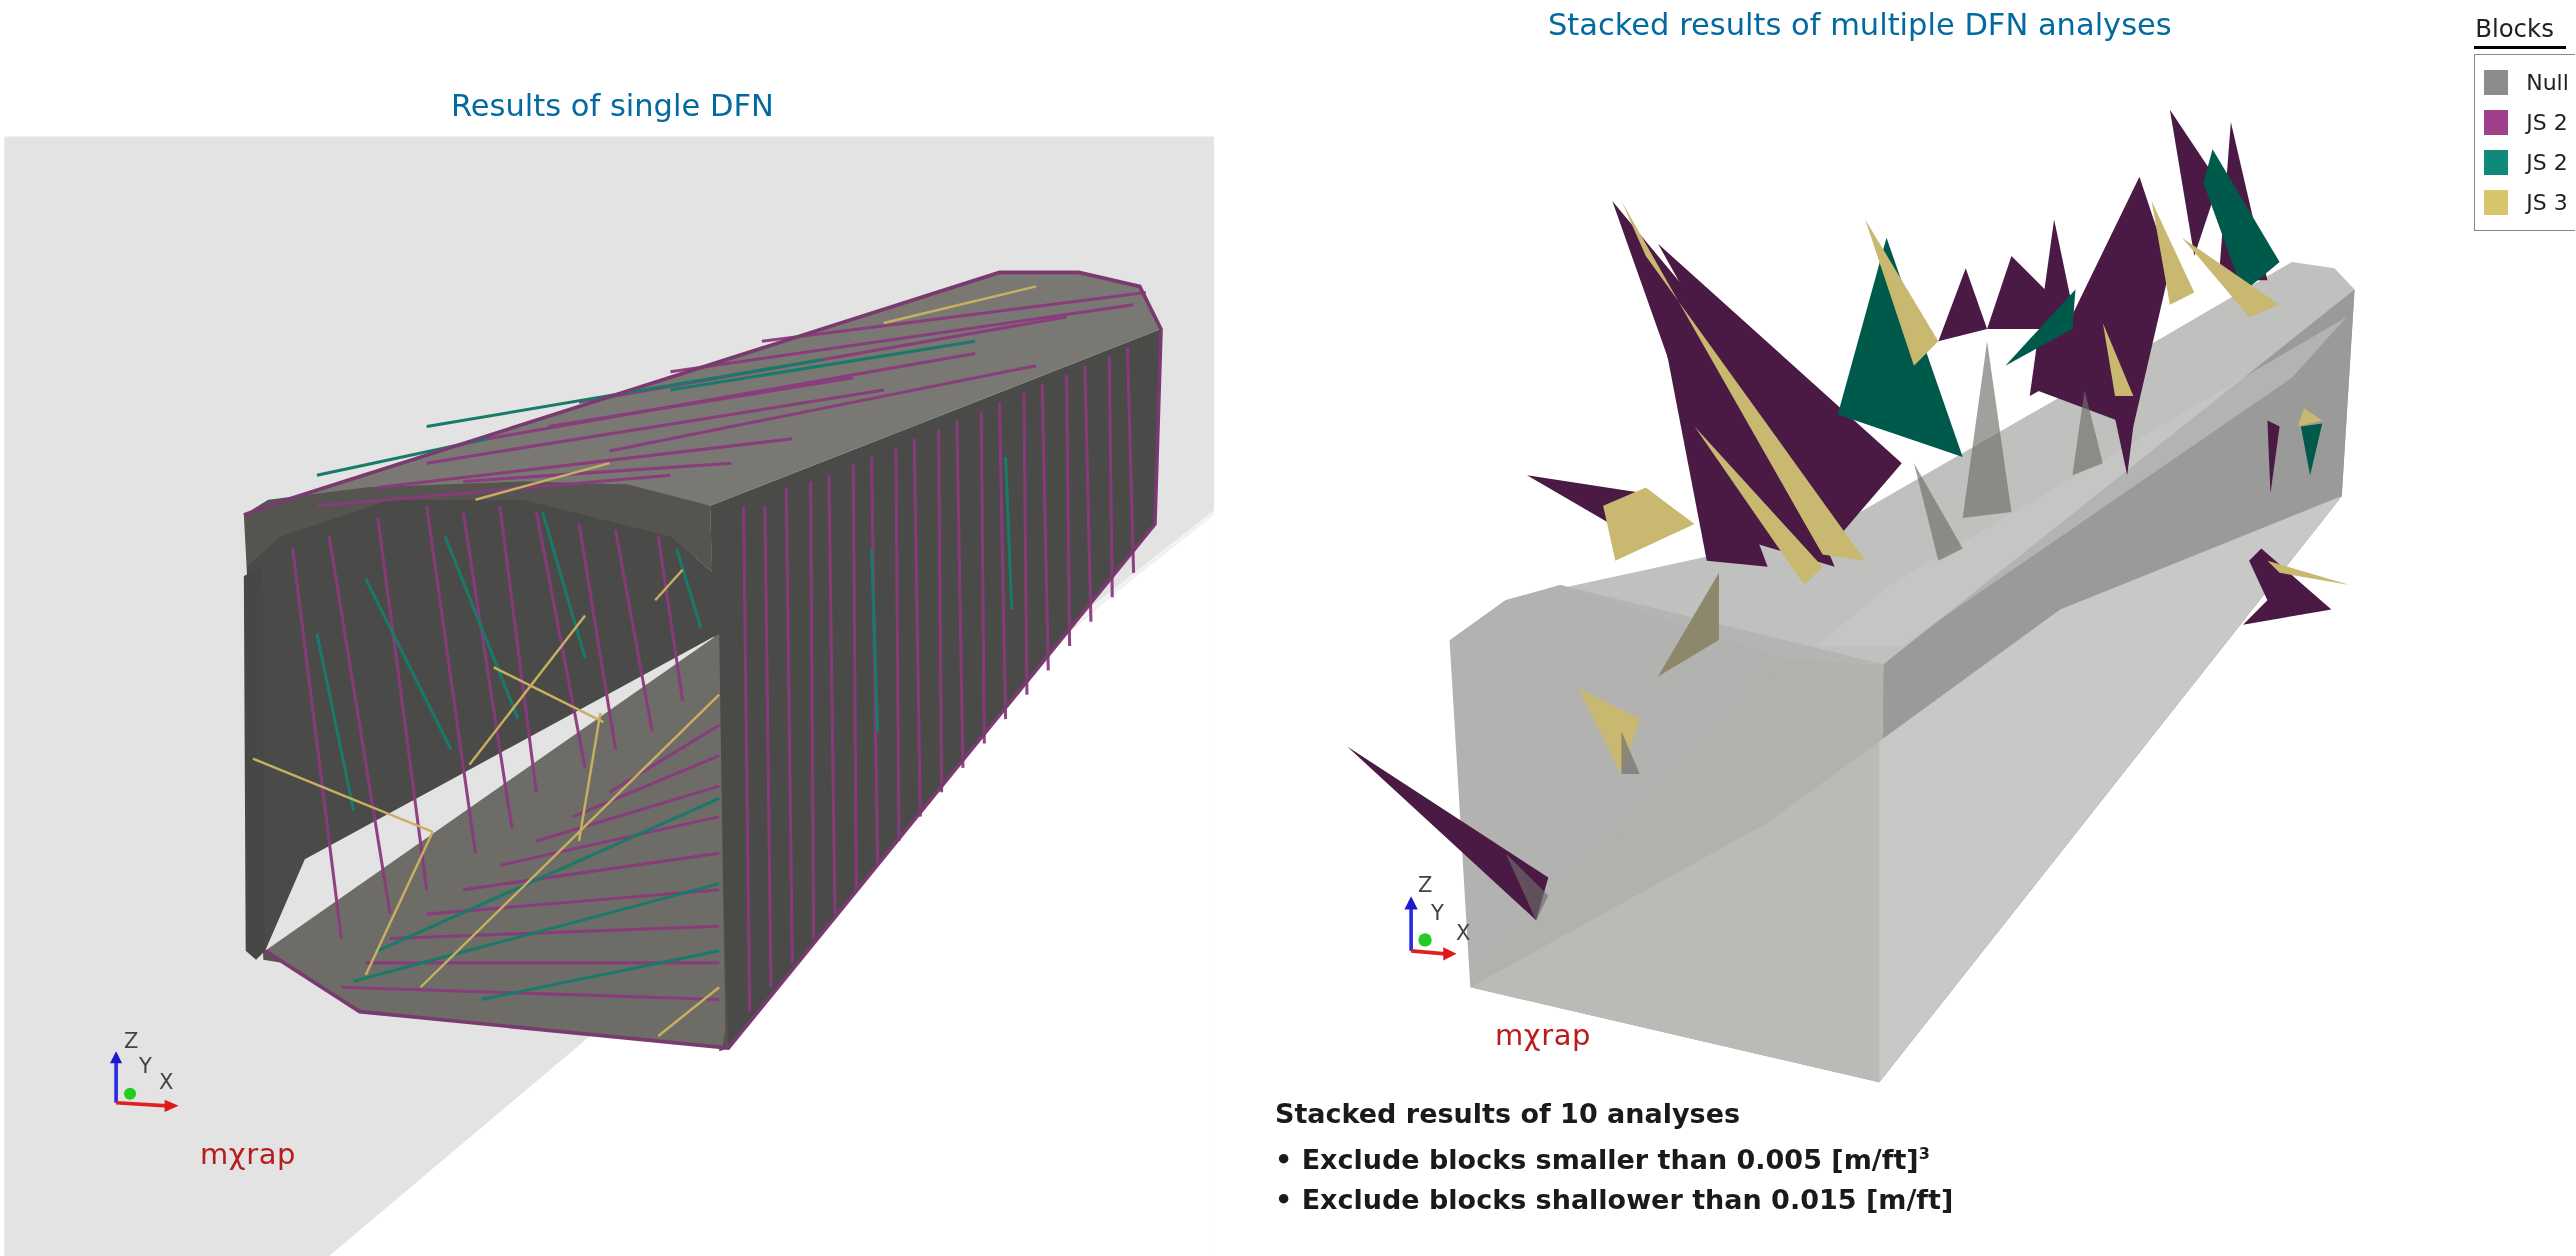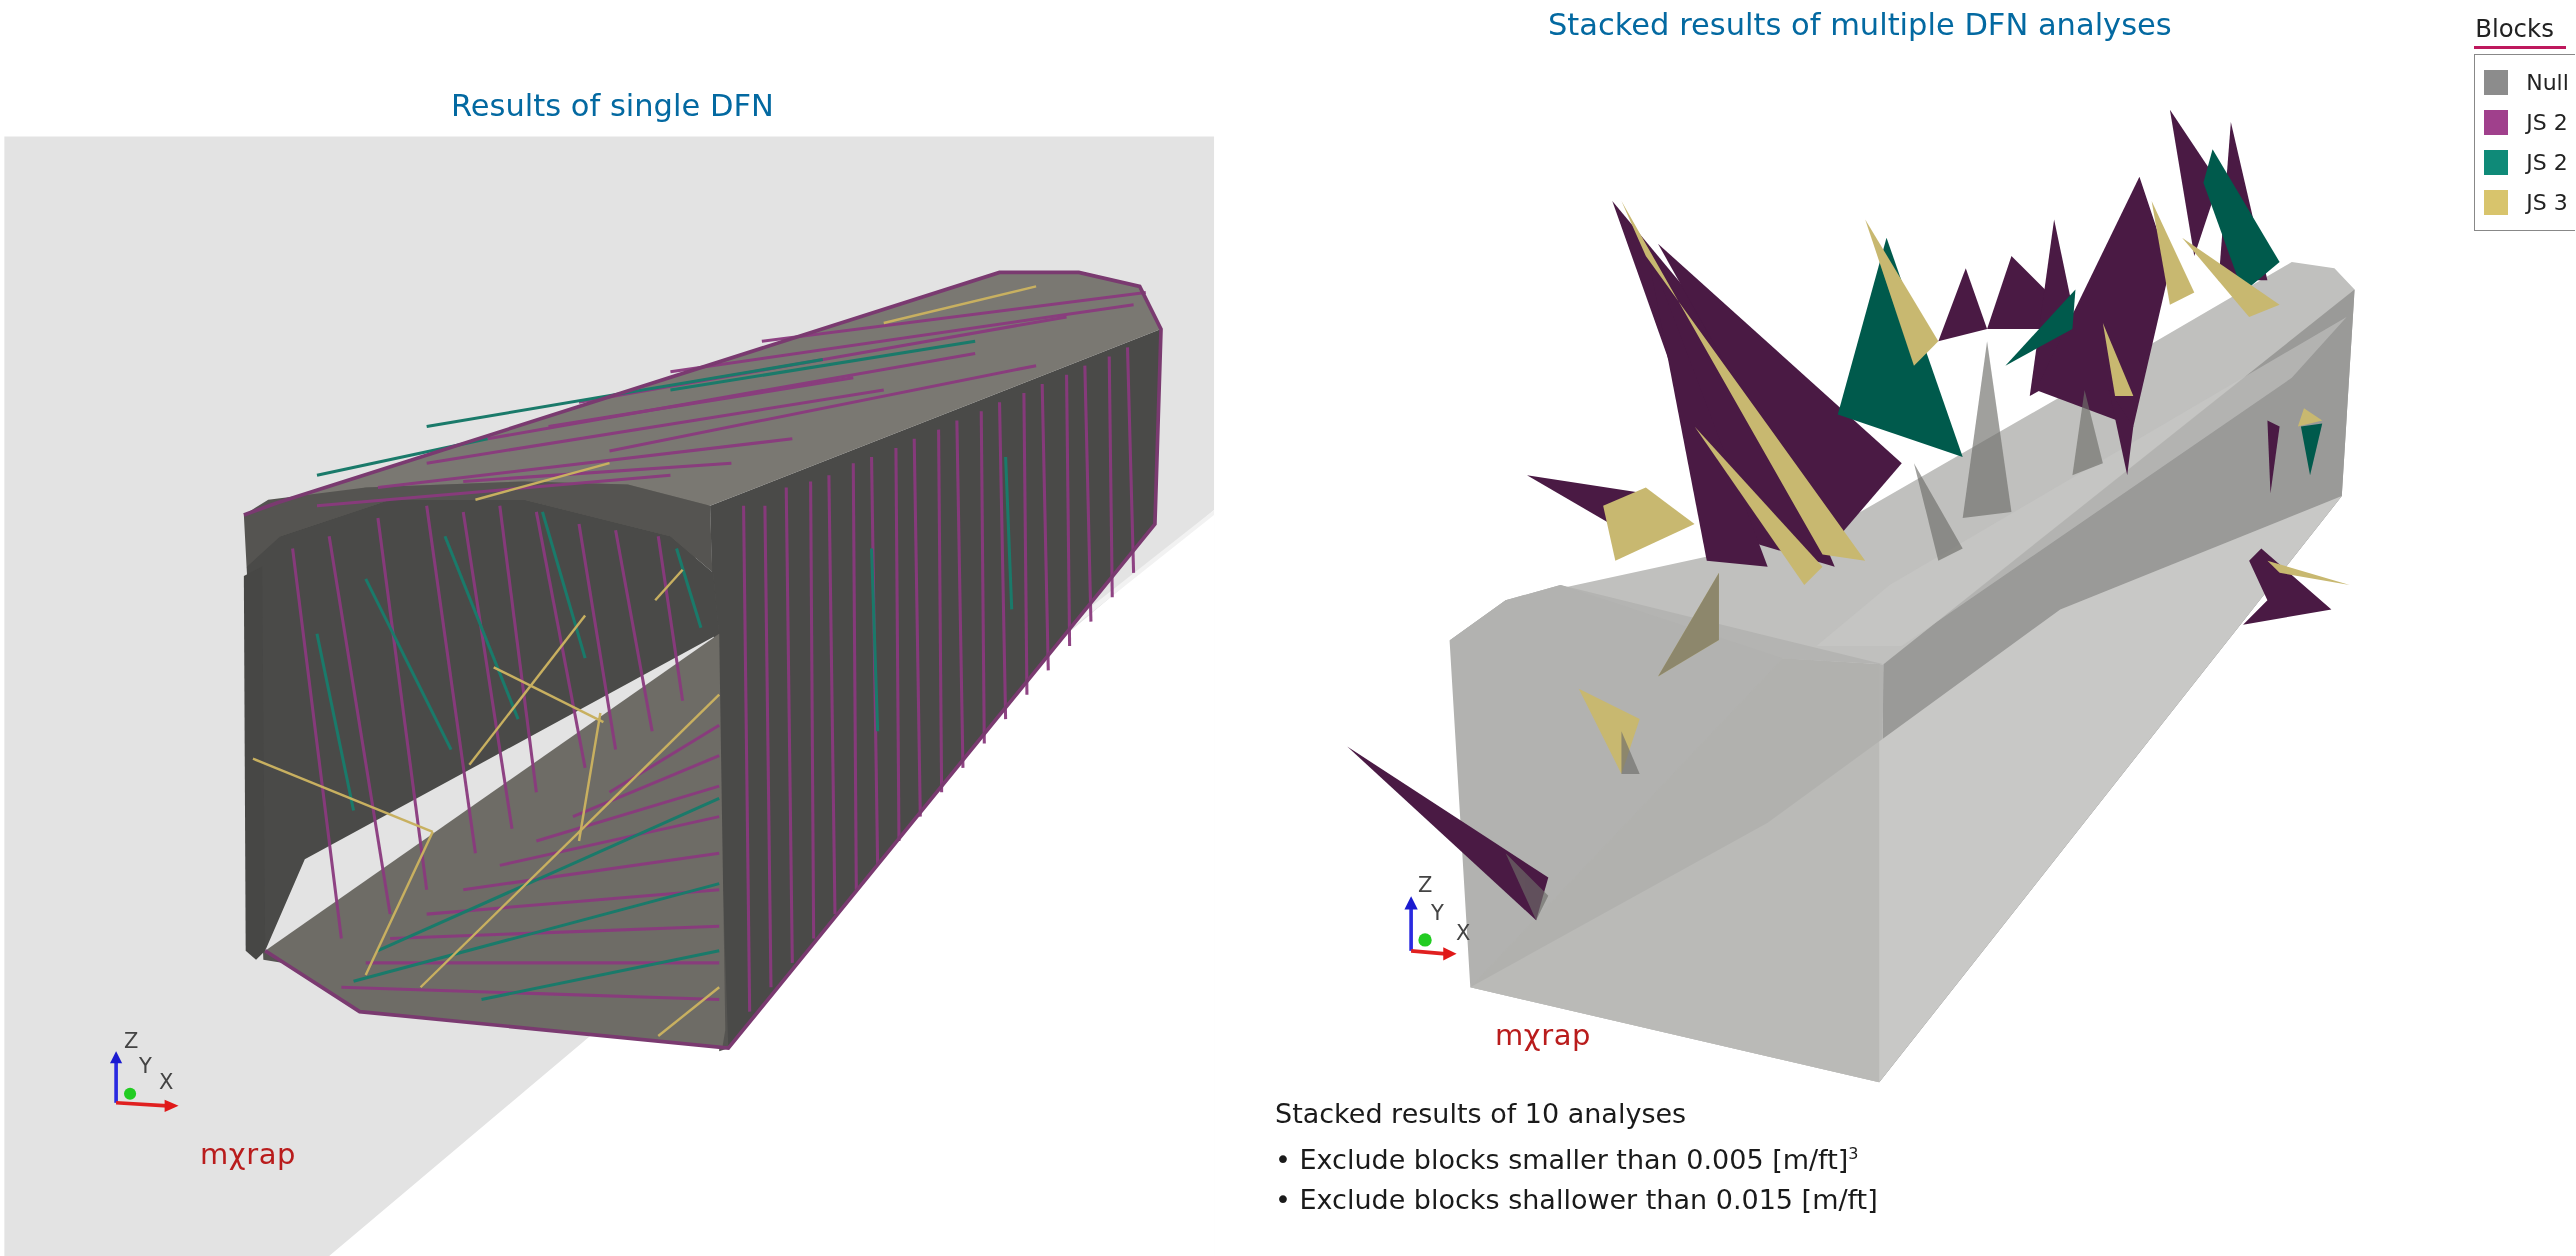--- a/index.html
+++ b/index.html
@@ -4,27 +4,27 @@
 <style>
   html, body { margin:0; padding:0; background:#ffffff; }
   body { width:2576px; height:1256px; position:relative; overflow:hidden; font-family:"DejaVu Sans", "Liberation Sans", sans-serif; color:#1a1a1a; }
   .panel { position:absolute; }
   .title { position:absolute; font-size:30.5px; white-space:nowrap; color:#0369a1; }
   .viewport-svg { position:absolute; left:0; top:0; }
   .triad { position:absolute; }
   .triad .lbl { position:absolute; font-size:21px; color:#444; }
   .logo { position:absolute; font-size:29px; color:#b91c1c; letter-spacing:0.6px; }
   .legend { position:absolute; left:2474px; top:12.2px; width:102px; }
-  .legend .ltitle { font-size:24.4px; color:#222; padding-left:1.2px; border-bottom:3px solid #be185d; width:91px; line-height:34px; }
+  .legend .ltitle { font-size:24.4px; color:#222; padding-left:1.2px; border-bottom:3px solid #000000; width:91px; line-height:34px; }
   .legend .lbox { margin-top:5px; border-left:1.8px solid #888; border-top:1.8px solid #888; border-bottom:1.8px solid #888; width:100px; padding:7.3px 0 7.3px 0; position:relative; }
   .legend .litem { display:flex; align-items:center; height:40px; padding-left:8.5px; }
   .legend .sw { width:24.4px; height:24.4px; margin-right:18.3px; }
   .legend .ltext { font-size:22px; color:#222; }
   .notes { position:absolute; left:1275px; top:1094px; font-size:27px; color:#1a1a1a; line-height:40px; }
-  .notes .row { white-space:nowrap; }
+  .notes .row { white-space:nowrap;font-weight:bold; }
   sup { font-size:16px; }
 </style>
 </head>
 <body>
 
 <div class="panel" style="left:0;top:0;width:1219px;height:1108px;">
   <div class="title" style="left:451px;top:88px;">Results of single DFN</div>
 
   <svg class="viewport-svg" width="1219" height="1256" viewBox="0 0 2000 2061">
 

